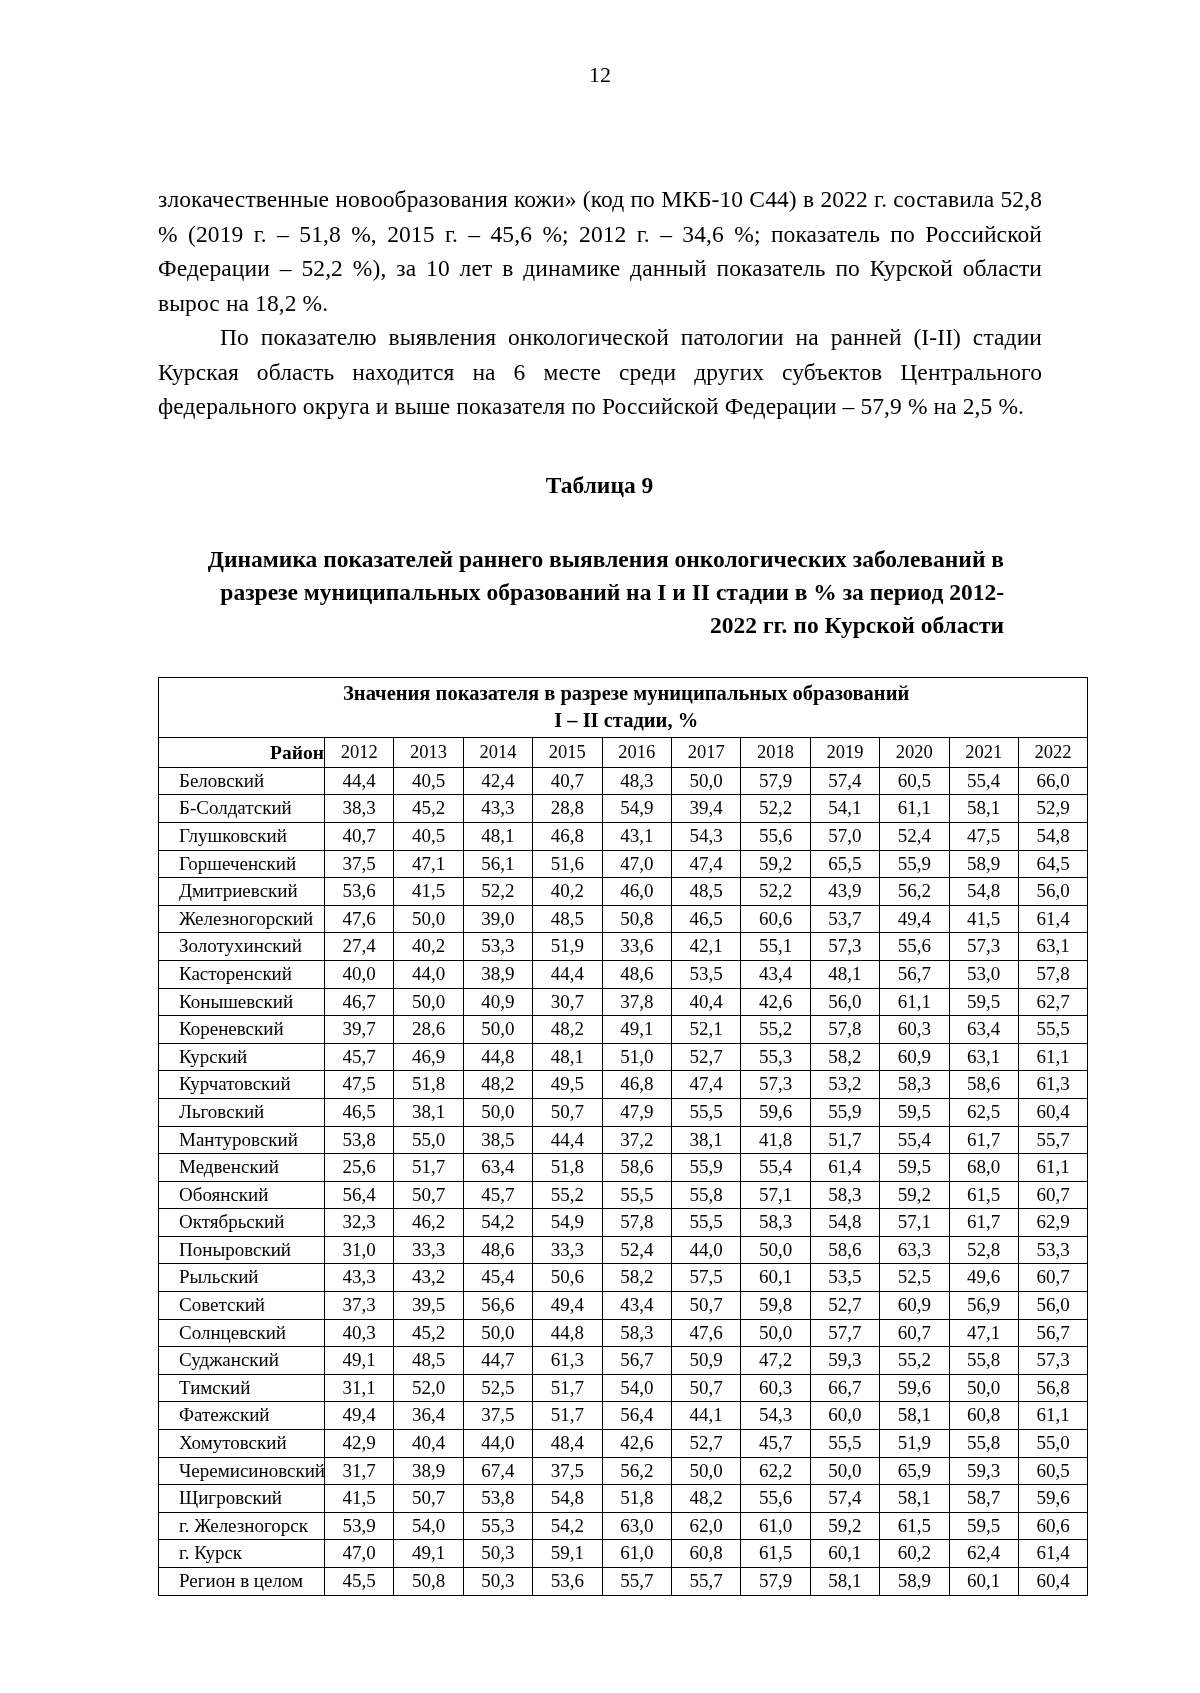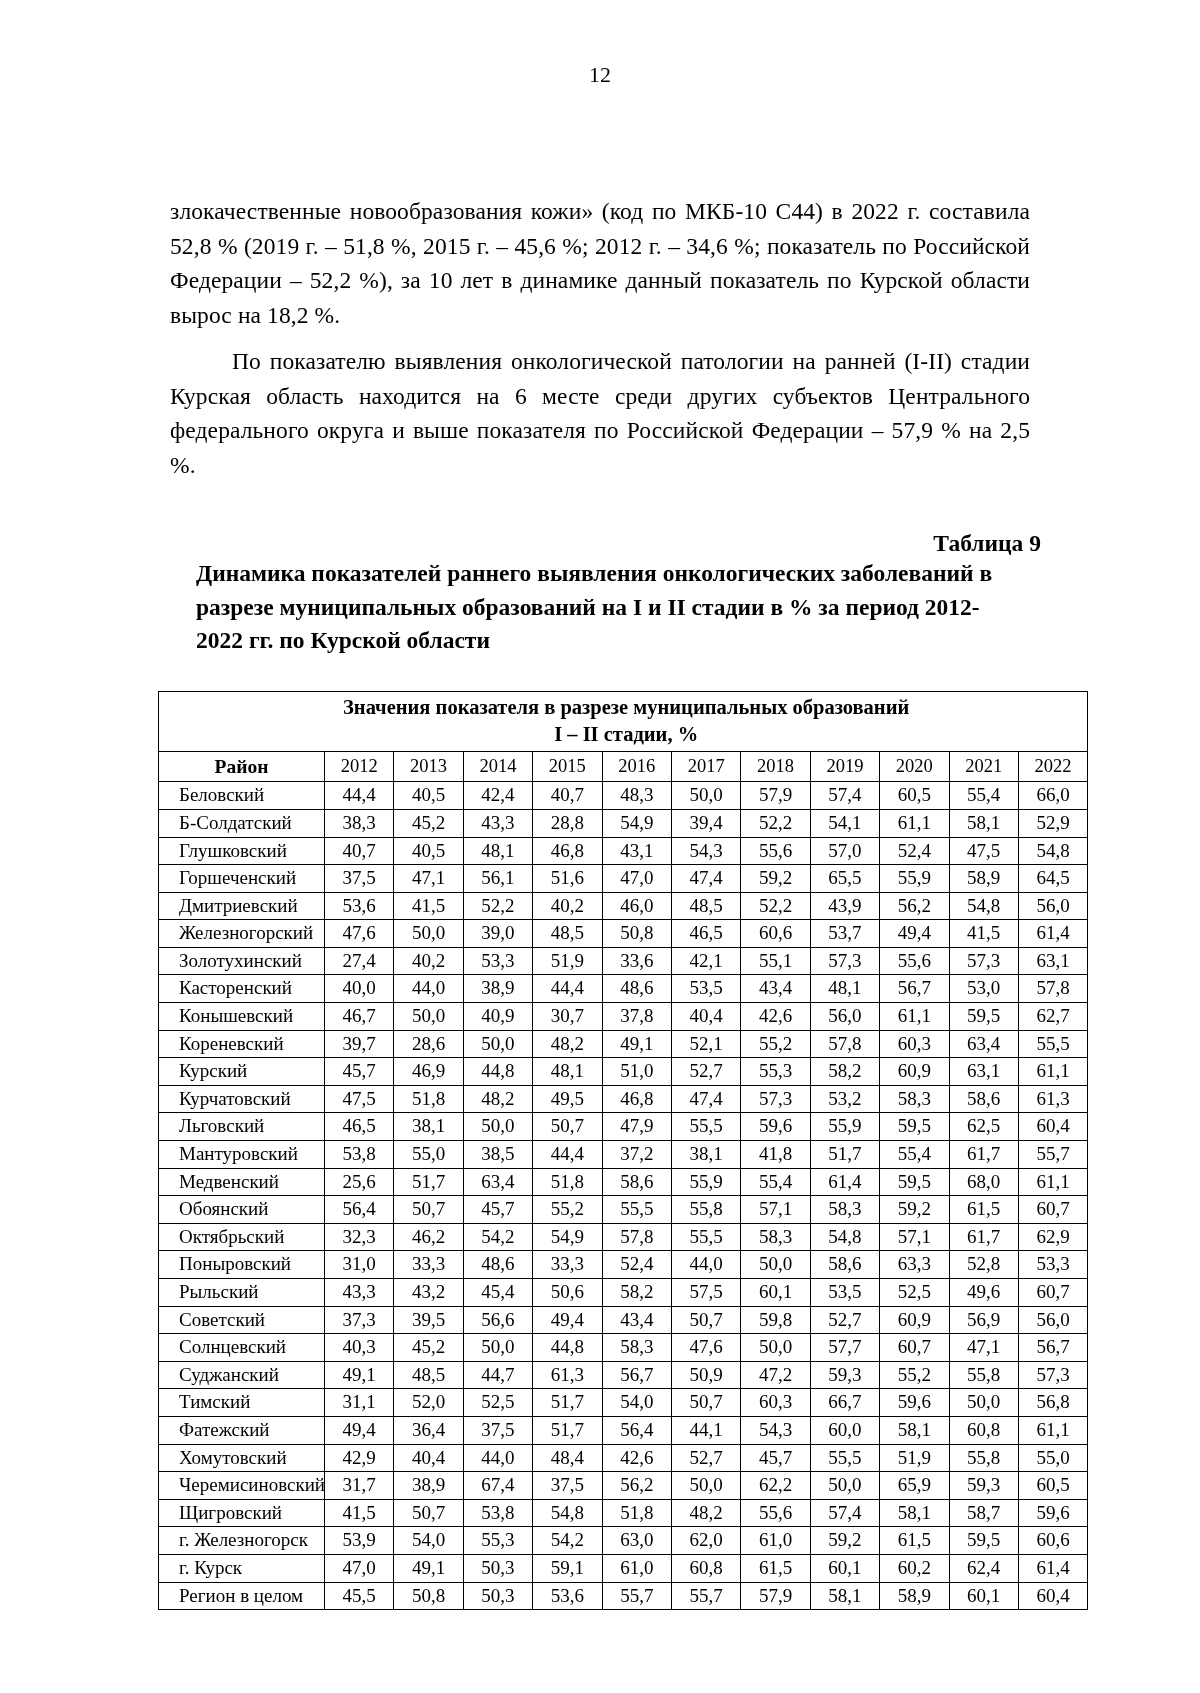--- a/index.html
+++ b/index.html
@@ -33,42 +33,43 @@
   .body-col {
     position: absolute;
     left: 158px;
     right: 158px;
     top: 118px;
     width: 884px;
   }
   p.para {
     font-size: 23.5px;
     line-height: 1.47;
-    margin: 12px;
+    margin: 0;
     text-align: justify;
     text-justify: inter-word;
     text-indent: 0;
     letter-spacing: 0.1px;
   }
   p.para.indent {
     text-indent: 62px;
     margin-top: 0px;
   }
   .table-label {
-    text-align: right;
+    text-align: center;
     font-weight: bold;
     font-size: 23.5px;
     margin-top: 48px;
     margin-right: 1px;
   }
   .table-title {
-    text-align: left;
+    text-align: right;
     font-weight: bold;
     font-size: 23.5px;
     line-height: 1.42;
+    margin-top: 44px;
     padding: 0 38px;
   }
   table.data {
     border-collapse: collapse;
     margin: 34px auto 0 auto;
     width: 860px;
     table-layout: fixed;
     font-size: 18.5px;
   }
   table.data th,
@@ -93,20 +94,21 @@
     font-weight: normal;
     font-size: 18.5px;
     height: 29px;
     line-height: 29px;
   }
   table.data thead th.rayon {
     font-weight: bold;
     font-size: 19.5px;
     height: 29px;
     line-height: 29px;
+    text-align: right;
   }
   table.data td.name {
     text-align: left;
     padding-left: 20px;
     font-size: 19px;
     margin-left: 11px;
   }
   table.data td.num {
     font-size: 19px;
   }

